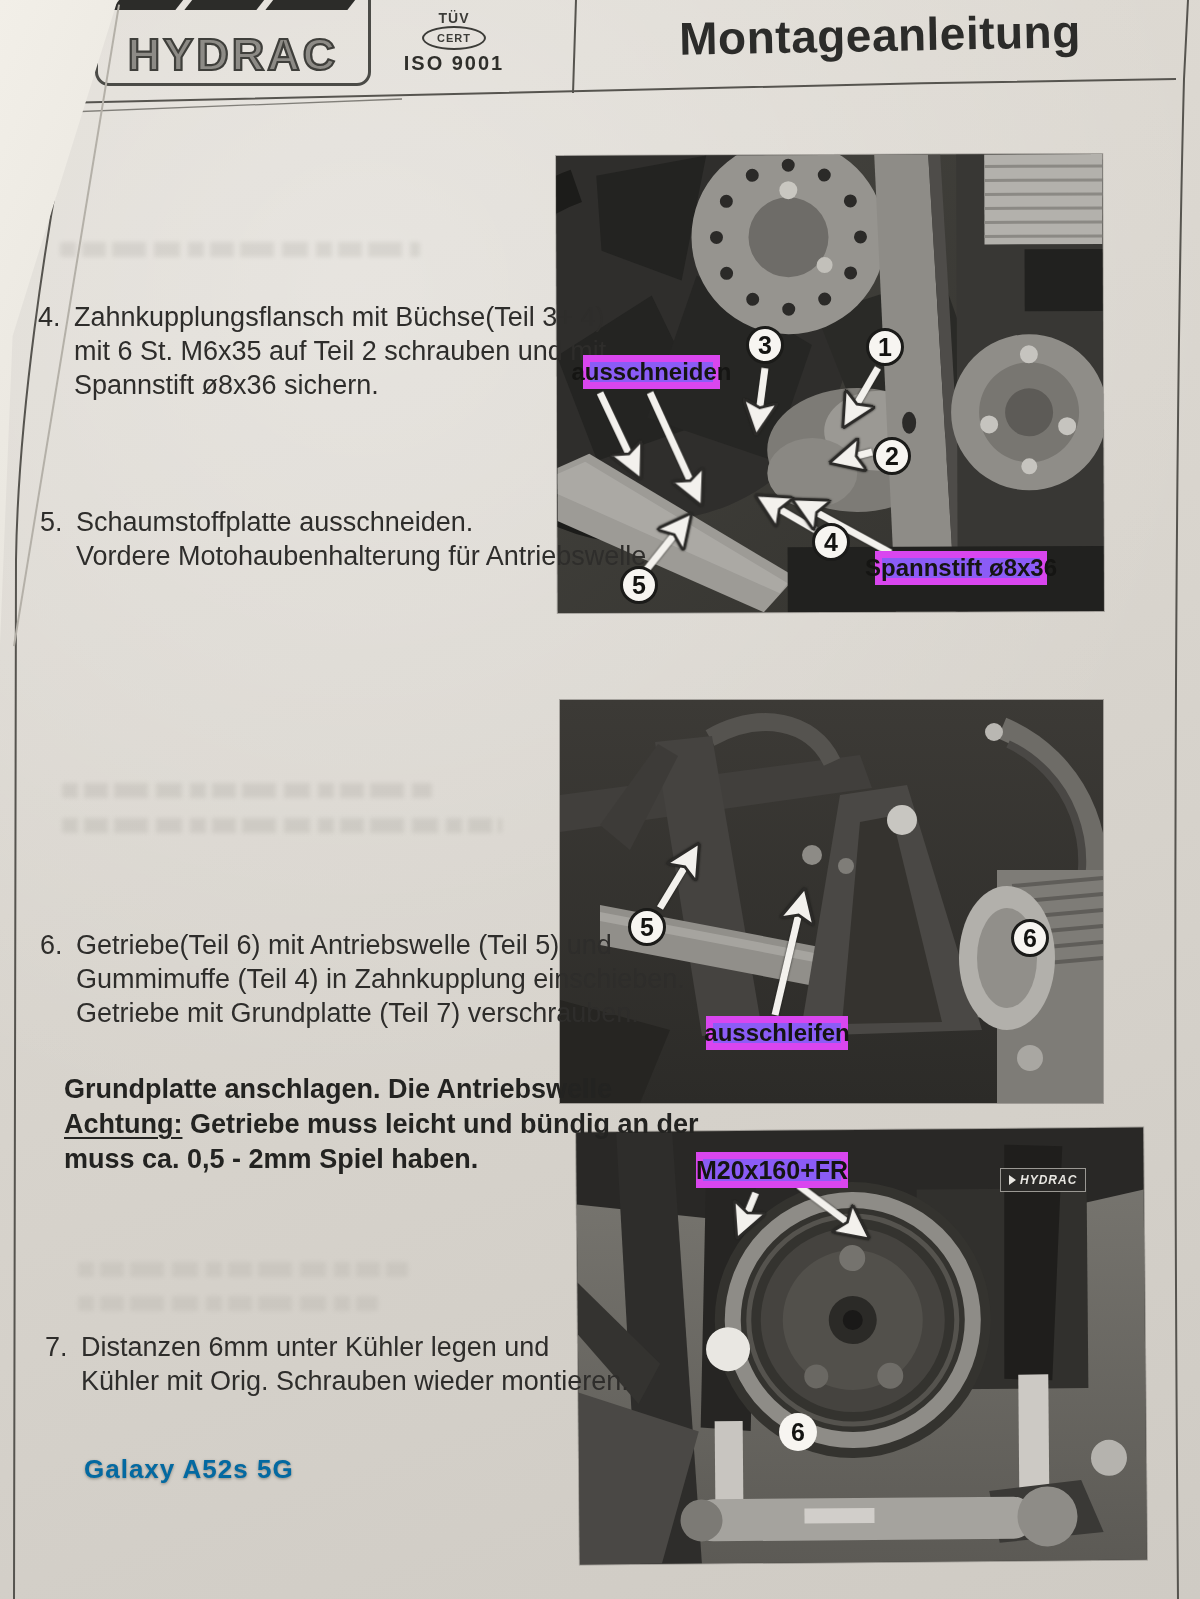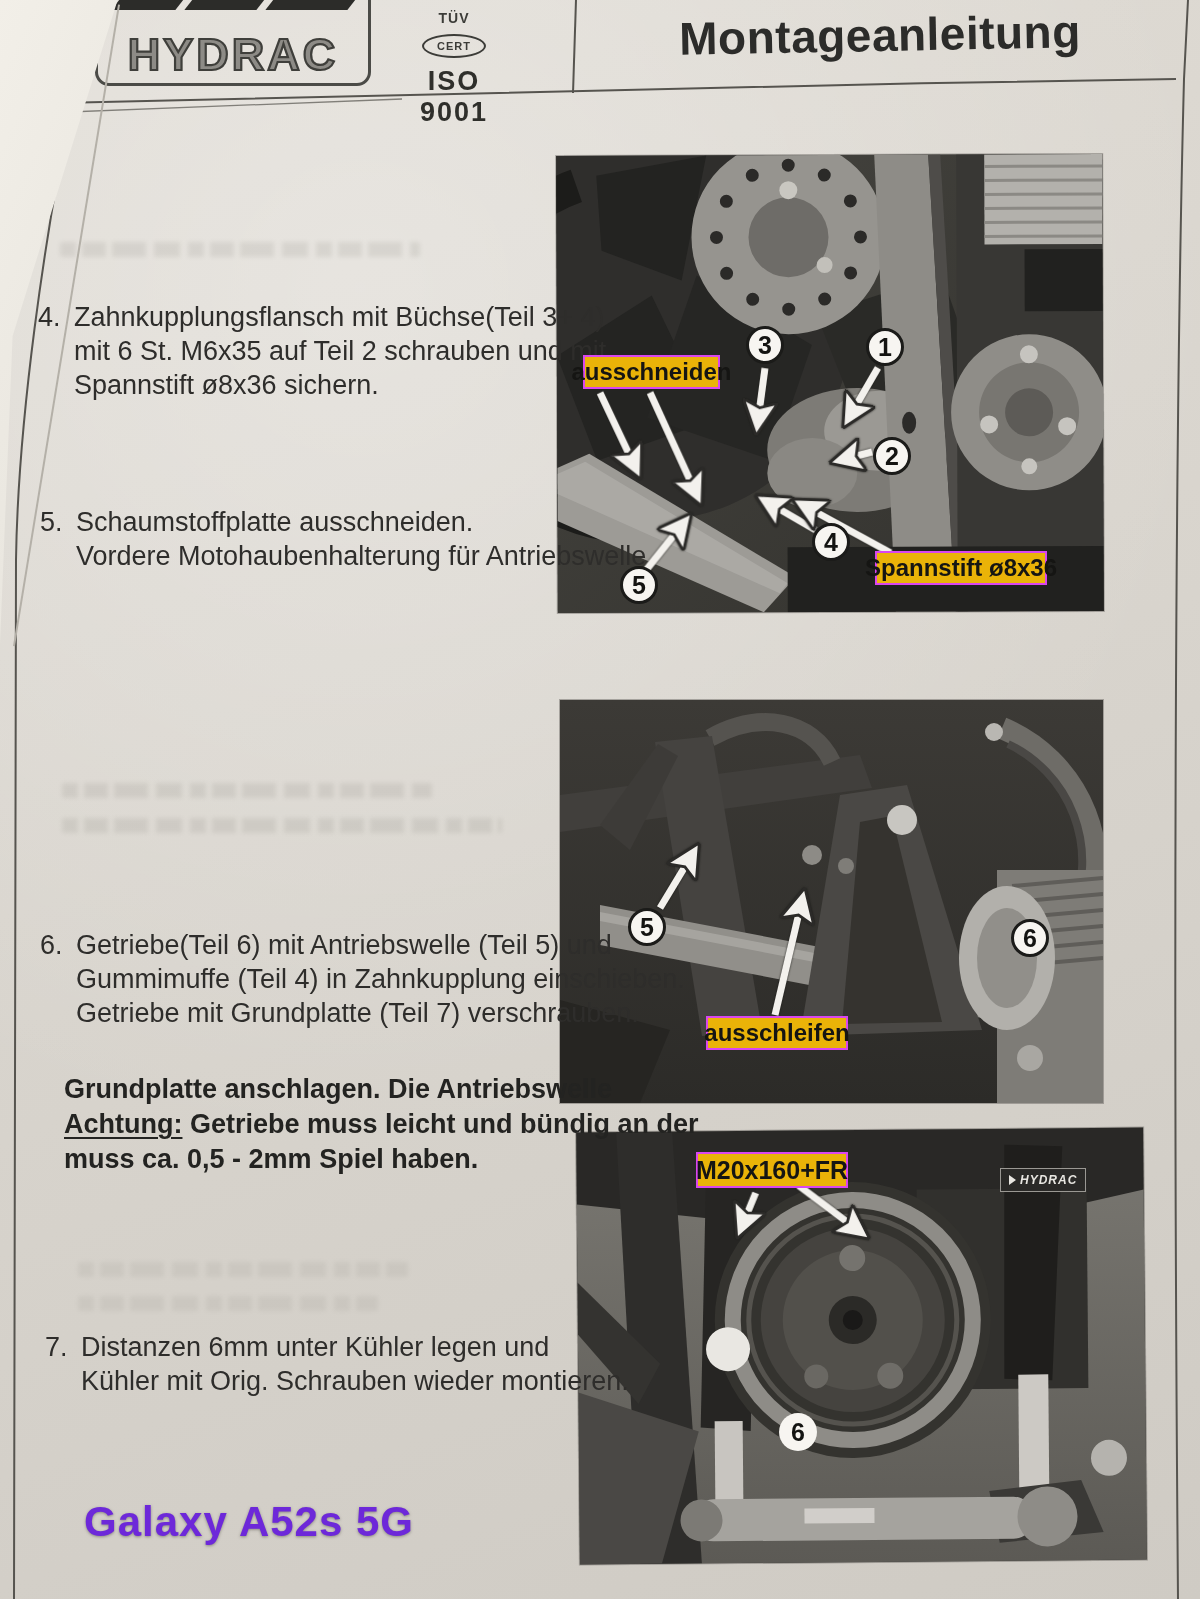--- a/index.html
+++ b/index.html
@@ -36,23 +36,23 @@
   .stripes{position:absolute;left:20px;top:12px;display:flex;gap:9px;}
   .stripe{height:17px;background:#2c2c29;transform:skewX(-38deg);}
   .s1{width:64px;} .s2{width:72px;} .s3{width:82px;}
   .brand{
     position:absolute;left:0;right:0;bottom:2px;text-align:center;
     font-size:45px;font-weight:900;letter-spacing:3px;color:#8d8b86;
     -webkit-text-stroke:2.2px #3f3f3b;text-shadow:0 0 1px #3f3f3b;
   }
   .cert{position:absolute;left:398px;top:10px;width:112px;text-align:center;z-index:2;color:#3c3c38;}
   .cert .tuv{font-size:14px;font-weight:900;letter-spacing:1px;}
-  .cert .oval{width:60px;height:20px;margin:8px auto;border:2px solid #3c3c38;border-radius:50%;
+  .cert .oval{width:60px;height:20px;margin:0 auto;border:2px solid #3c3c38;border-radius:50%;
     font-size:11px;font-weight:bold;letter-spacing:1px;line-height:20px;}
-  .cert .iso{font-size:27px;font-weight:bold;letter-spacing:2px;margin-top:2px;color:#2f2f2b;}
+  .cert .iso{font-size:20px;font-weight:bold;letter-spacing:2px;margin-top:2px;color:#2f2f2b;}
   .title{
     position:absolute;left:640px;top:8px;width:480px;text-align:center;z-index:2;
     font-size:46px;font-weight:bold;color:#2c2c2a;letter-spacing:0.5px;
     transform:rotate(-1.1deg);
   }
   
   .step{position:absolute;z-index:2;color:#2e2d2b;font-size:27px;line-height:34px;
     display:grid;grid-template-columns:36px auto;}
   .step .line{display:block;white-space:nowrap;}
   .warning{position:absolute;z-index:2;color:#232321;font-size:27px;line-height:35px;font-weight:bold;}
@@ -62,41 +62,41 @@
   .ghost{position:absolute;z-index:1;height:15px;opacity:0.12;filter:blur(2px);border-radius:3px;
     background-image:repeating-linear-gradient(to right,
       #6b6860 0 16px, transparent 16px 22px, #6b6860 22px 46px, transparent 46px 52px,
       #6b6860 52px 86px, transparent 86px 94px, #6b6860 94px 120px, transparent 120px 128px);}
   
   .photo{position:absolute;z-index:1;overflow:hidden;background:#3b3a37;
     box-shadow:0 0 0 1px rgba(60,58,54,0.35);}
   .photo svg{display:block;width:100%;height:100%;}
   
   .plabel{
-    position:absolute;z-index:3;background:#eab308;border:2px solid #d946ef;
+    position:absolute;z-index:3;background:#8b5cf6;border:7px solid #d946ef;
     color:#151513;font-weight:bold;font-size:24px;
     display:flex;align-items:center;justify-content:center;white-space:nowrap;
     box-sizing:border-box;
   }
   .callout{
     position:absolute;z-index:3;width:38px;height:38px;border-radius:50%;box-sizing:border-box;
     background:#f7f5f1;border:3px solid #1b1b19;color:#141412;
     font-weight:bold;font-size:25px;display:flex;align-items:center;justify-content:center;
   }
   .callout.disc{border:none;}
   .badge{
     position:absolute;z-index:3;background:#2a2927;border:1px solid #9a9893;
     color:#e8e6e1;font-size:12px;font-weight:bold;font-style:italic;letter-spacing:1px;
     padding:4px 8px;display:flex;align-items:center;gap:4px;
   }
   .badge .tri{width:0;height:0;border-left:7px solid #e8e6e1;border-top:5px solid transparent;border-bottom:5px solid transparent;}
   
   .watermark{
-    position:absolute;left:84px;top:1498px;z-index:7;
-    font-size:42px;font-weight:bold;letter-spacing:1px;color:#6d28d9;
+    position:absolute;left:84px;top:1454px;z-index:7;
+    font-size:26px;font-weight:bold;letter-spacing:1px;color:#0369a1;
     text-shadow:0 1px 3px rgba(80,78,70,0.55);
   }
   .arr{stroke:#f3f1ed;stroke-width:7;fill:none;
     filter:drop-shadow(0 0 1.2px rgba(25,25,22,0.9));}
 </style>
 </head>
 <body>
 
 <div class="paper"></div>
 

